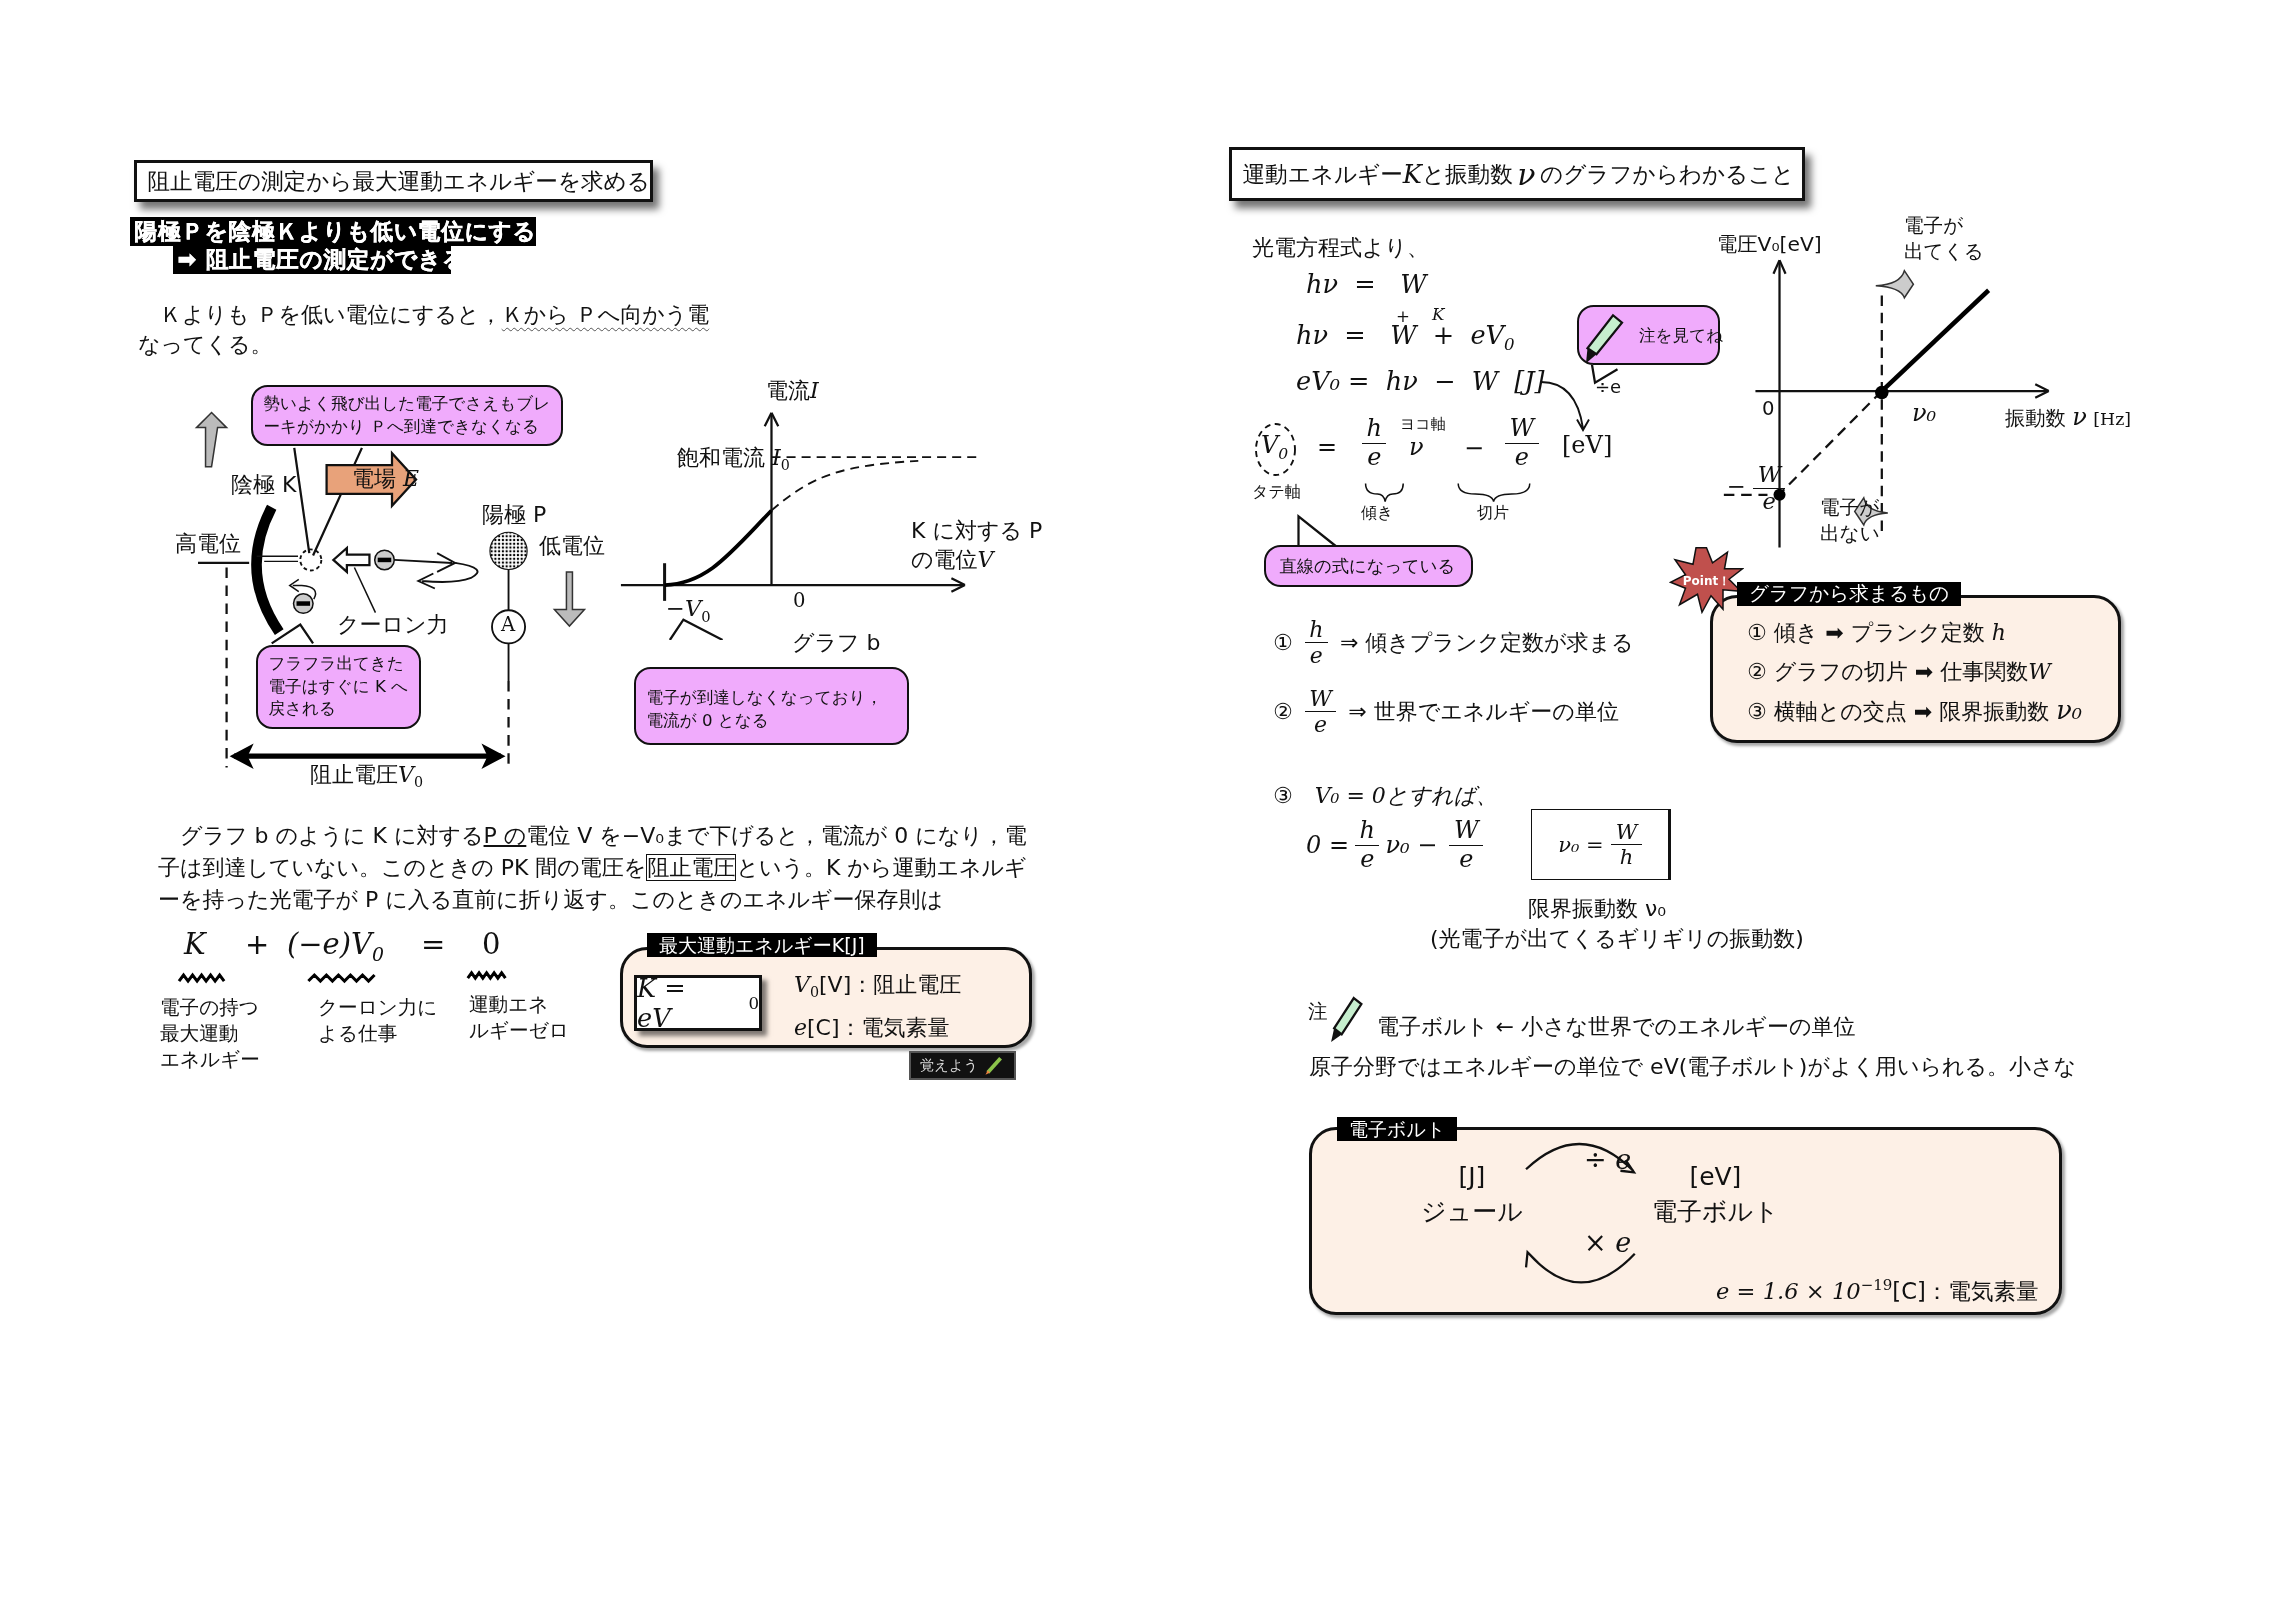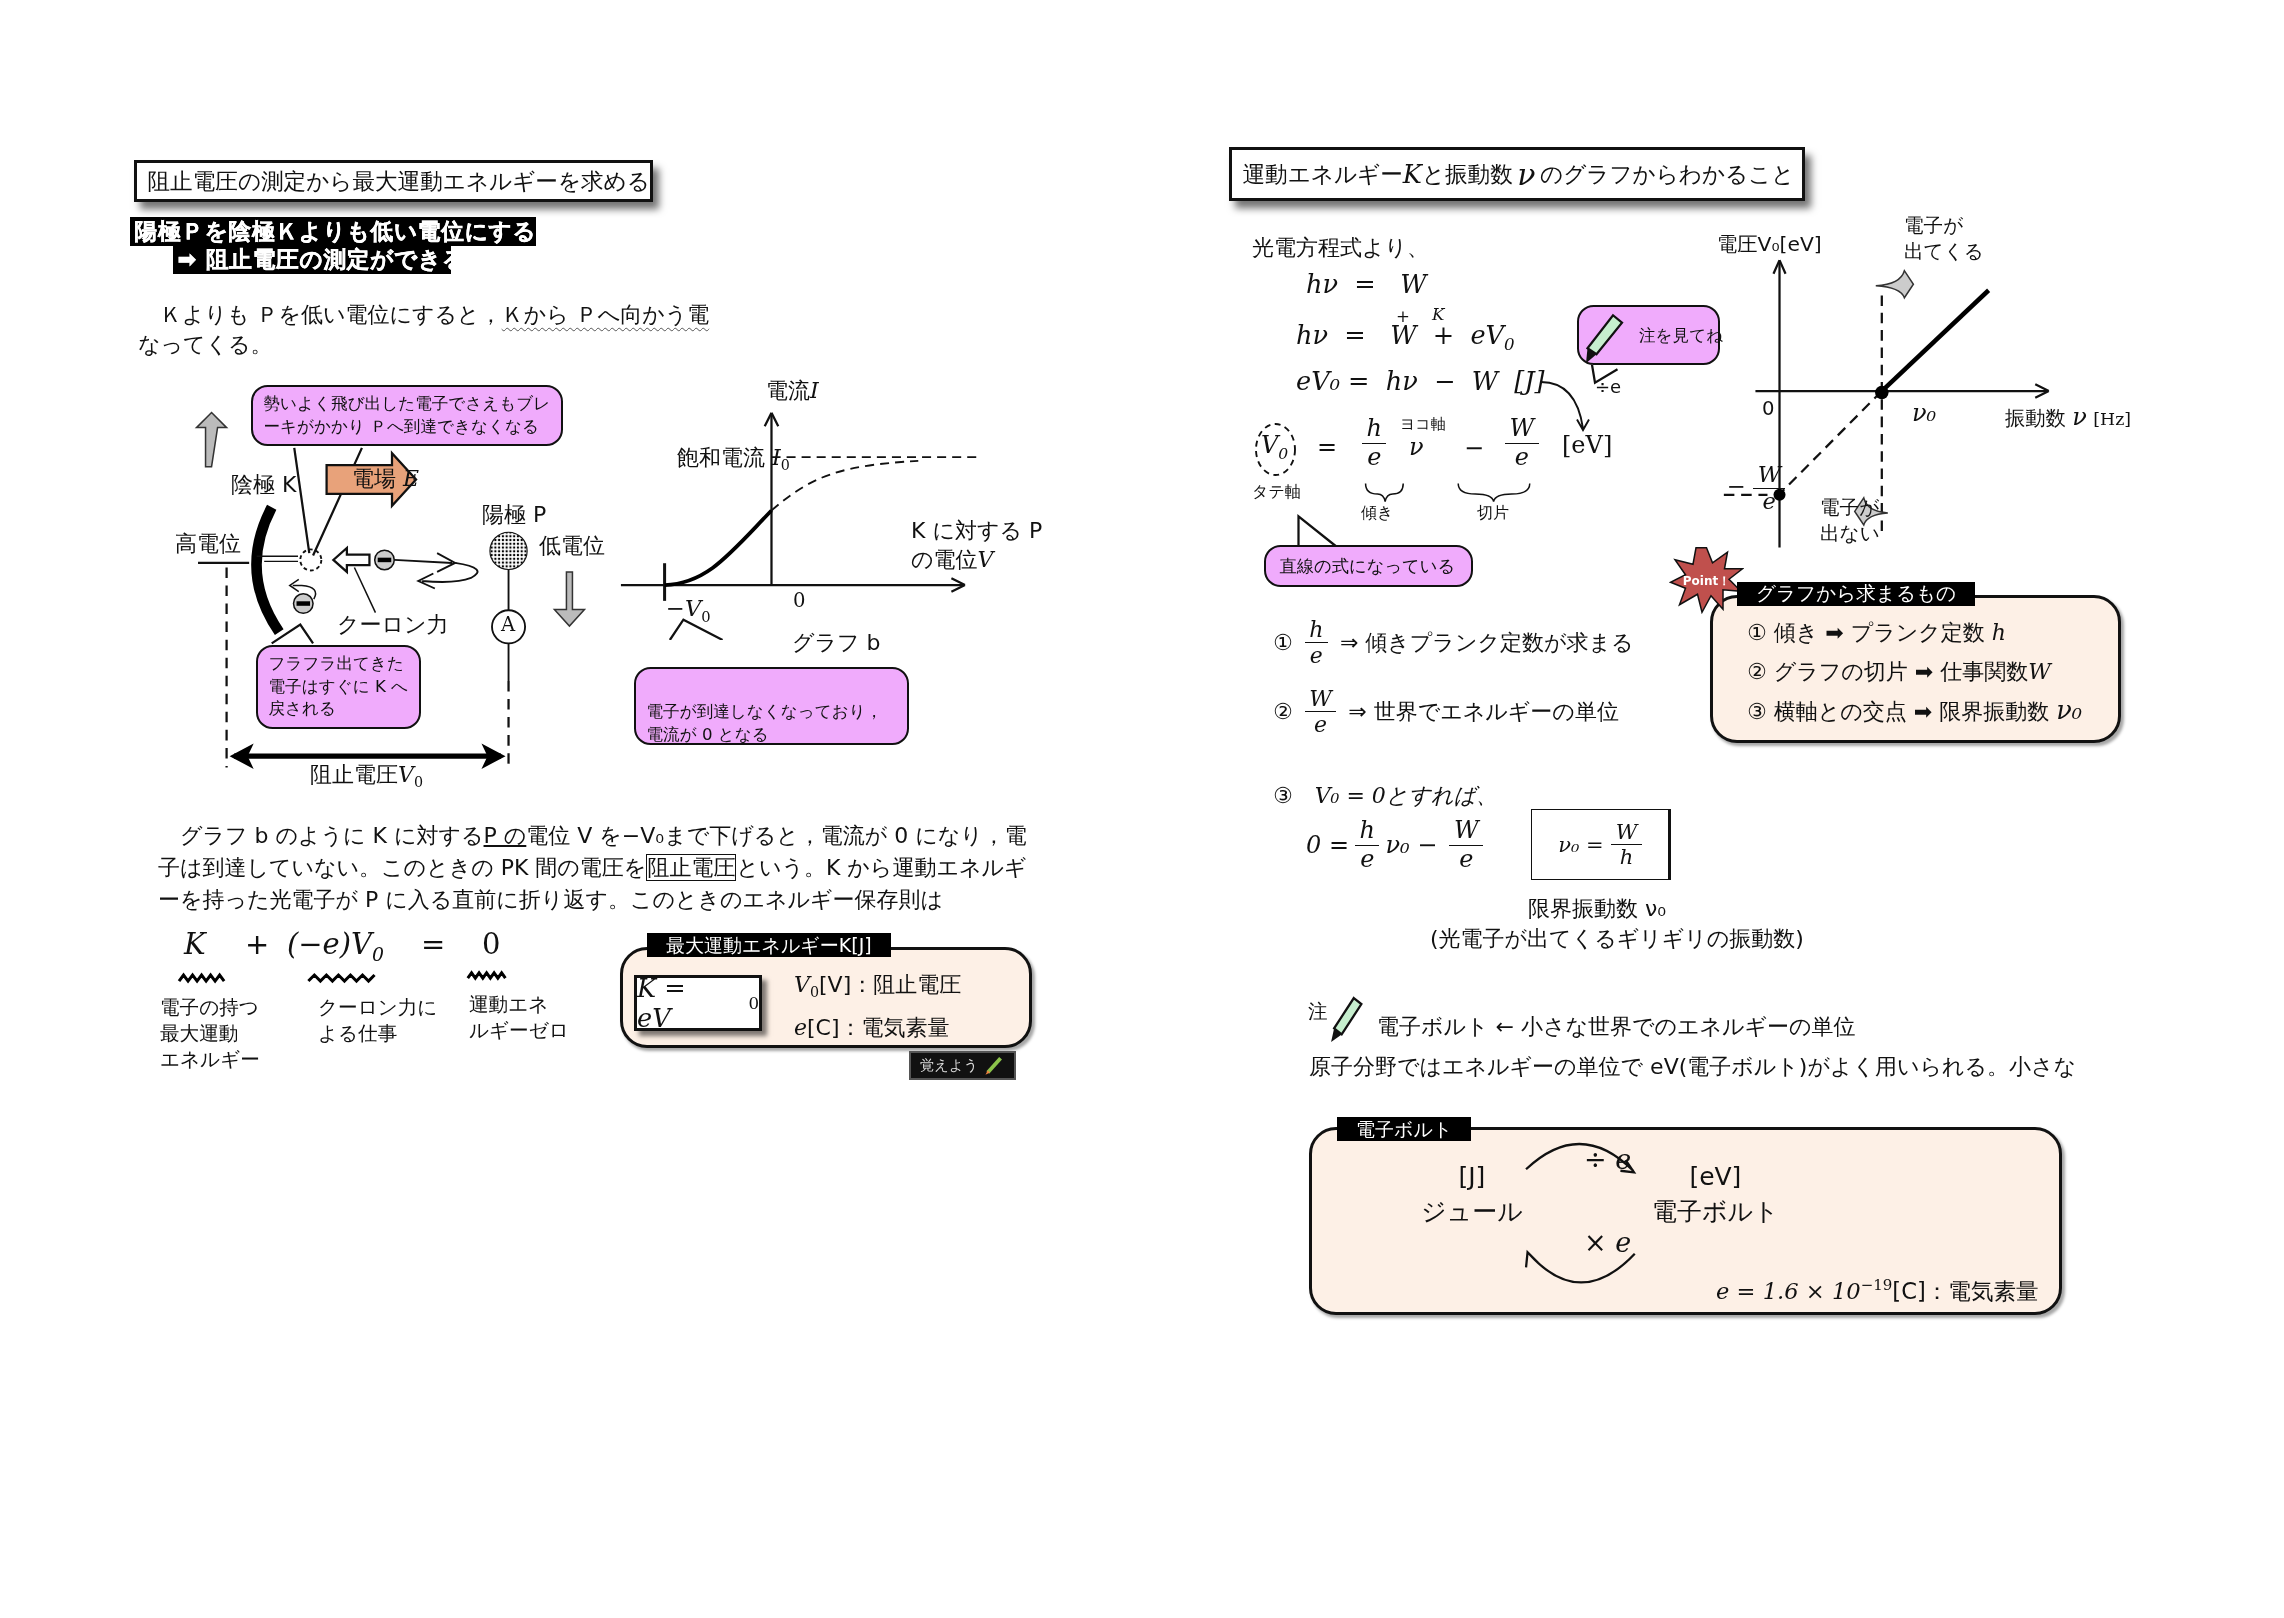--- a/index.html
+++ b/index.html
@@ -16,21 +16,21 @@
   .black-band { position: absolute; background: #000; color: #fff; font-size: 22.6px; font-weight: bold;
     white-space: nowrap; line-height: 29px; padding: 0 4.5px; letter-spacing: 0.8px;
     -webkit-text-stroke: 0.4px #fff; }
   .text { position: absolute; font-size: 22px; line-height: 30px; white-space: nowrap; }
   .wavy { text-decoration: underline wavy #555; text-decoration-thickness: 1.1px; text-underline-offset: 4.5px; }
   .bubble { position: absolute; background: #f0abfc; border: 2.3px solid #111; border-radius: 16.6px;
     font-size: 16.6px; line-height: 22.6px; padding: 6px 10.5px; white-space: nowrap; }
   .peach-box { position: absolute; background: #fdf0e6; border: 3px solid #111; border-radius: 27px;
     box-shadow: 2.3px 3px 3px rgba(0,0,0,0.35); }
   .label-tag { position: absolute; background: #000; color: #fff; font-size: 19px; line-height: 24px;
-    padding: 0 19px; white-space: nowrap; }
+    padding: 0 12px; white-space: nowrap; }
   .frac { display: inline-flex; flex-direction: column; align-items: center; vertical-align: middle; }
   .frac .num { border-bottom: 1.5px solid #111; padding: 0 4.5px; line-height: 1.15; }
   .frac .den { line-height: 1.15; }
   sub { font-size: 0.65em; }
   svg text { font-family: "DejaVu Sans", sans-serif; }
 </style>
 </head>
 <body>
 
 <div class="title-box" style="left:134px;top:160px;width:519px;height:42px;">
@@ -131,21 +131,21 @@
 </svg>
 <div class="abs" style="left:766px;top:376px;font-size:22px;"><span>電流</span><span class="serif">I</span></div>
 <div class="abs" style="left:677px;top:443px;font-size:22px;"><span>飽和電流</span> <span class="serif">I</span><sub class="serif-n">0</sub></div>
 <div class="abs" style="left:911px;top:516px;font-size:22px;line-height:29px;">
   <div>K に対する P</div>
   <div><span>の電位</span><span class="serif">V</span></div>
 </div>
 <div class="abs serif-n" style="left:793px;top:589px;font-size:19.6px;">0</div>
 <div class="abs" style="left:666px;top:595px;font-size:22.6px;"><span class="serif">−V</span><sub class="serif-n">0</sub></div>
 <div class="abs" style="left:792px;top:628px;font-size:22px;">グラフ b</div>
-<div class="bubble" style="left:634px;top:667px;width:275px;height:78px;padding-top:32px;">
+<div class="bubble" style="left:634px;top:667px;width:275px;height:78px;padding-top:18px;">
   <div>電子が到達しなくなっており，</div>
   <div>電流が 0 となる</div>
 </div>
 
 <div class="text" style="left:158px;top:820px;line-height:32px;">
   <div><span>　グラフ b のように K に対する</span><span style="text-decoration:underline;">P の</span><span>電位 V を−V₀まで下げると，電流が 0 になり，電</span></div>
   <div><span>子は到達していない。このときの PK 間の電圧を</span><span style="border:1.1px solid #111;">阻止電圧</span><span>という。K から運動エネルギ</span></div>
   <div>ーを持った光電子が P に入る直前に折り返す。このときのエネルギー保存則は</div>
 </div>
 

